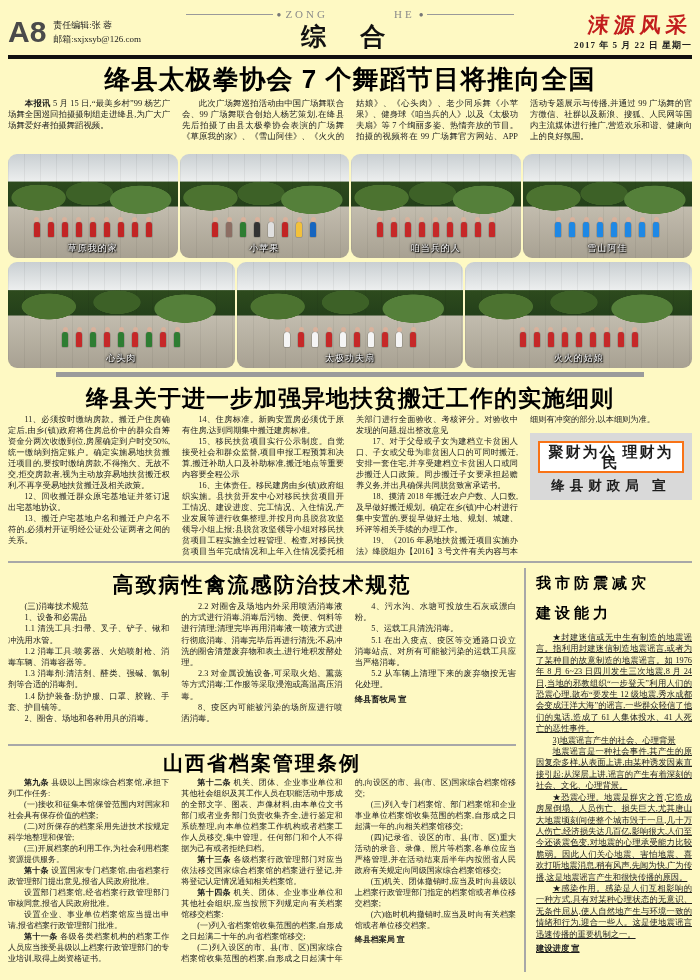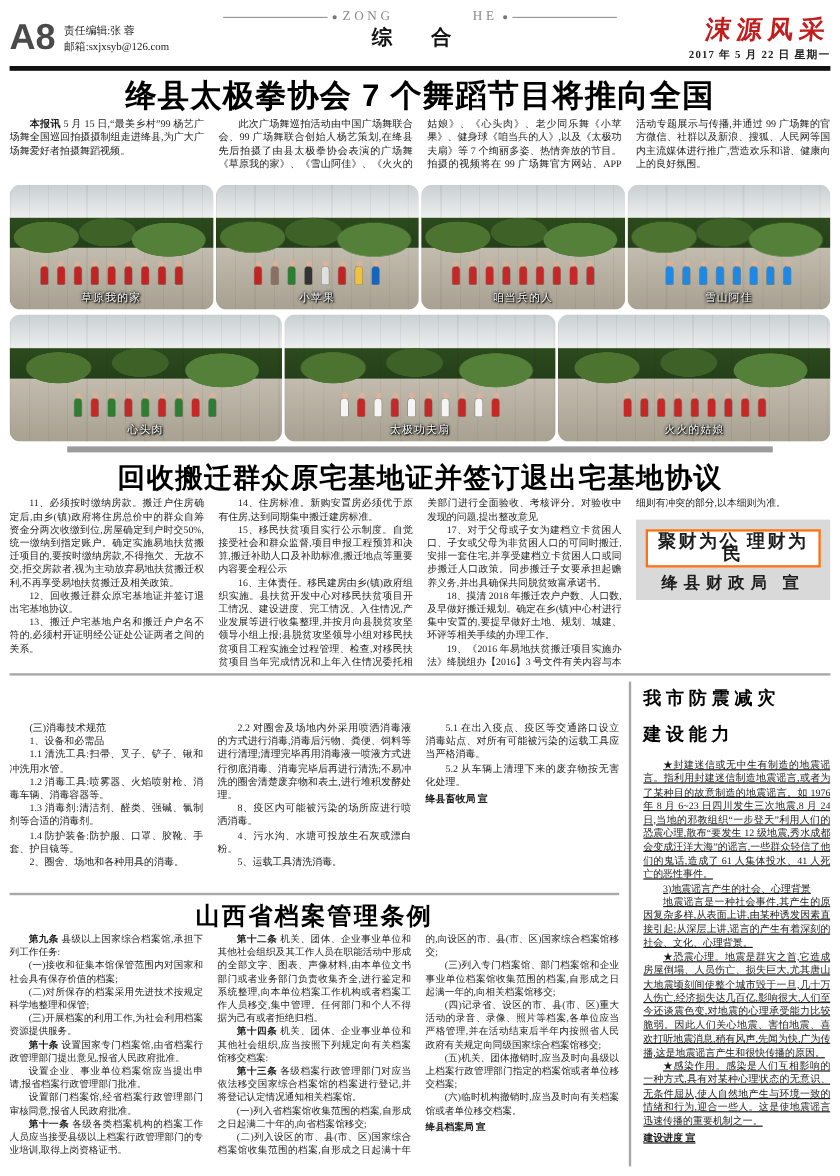--- a/index.html
+++ b/index.html
@@ -1,28 +1,28 @@
 <!DOCTYPE html>
 <html><head>
 <meta charset="utf-8">
 <style>
   html,body{margin:0;padding:0;background:#e9e9e9;}
-  .page{position:relative;width:700px;height:980px;margin:0 auto;background:#ffffff;
+  .page{position:relative;width:700px;height:980px;margin:0 auto;background:#fef9c3;
         font-family:"Liberation Serif",serif;color:#1c1c1c;overflow:hidden;}
   
   .header{position:absolute;left:8px;top:6px;width:684px;height:46px;display:flex;}
   .h-left{width:178px;display:flex;align-items:center;gap:7px;padding-top:6px;}
   .pageno{font-family:"Liberation Sans",sans-serif;font-size:30px;font-weight:bold;color:#4a4a4a;line-height:1;}
   .h-meta{font-size:9px;line-height:14px;color:#222;}
   .h-center{flex:1;text-align:center;position:relative;padding-top:2px;}
   .pinyin-row{display:flex;align-items:center;gap:4px;color:#8a8a8a;font-size:11px;letter-spacing:3px;font-family:"Liberation Serif",serif;}
   .hline{flex:1;height:1px;background:#9a9a9a;}
   .dot{font-size:8px;color:#777;letter-spacing:0;}
   .pinyin-gap{width:58px;}
-  .section-title{font-size:17px;font-weight:bold;letter-spacing:14px;margin-top:0px;color:#111;}
+  .section-title{font-size:25px;font-weight:bold;letter-spacing:14px;margin-top:0px;color:#111;}
   .h-right{width:178px;text-align:right;padding-top:8px;}
   .masthead{font-size:21px;font-weight:bold;letter-spacing:5px;transform:skewX(-6deg);line-height:1.1;}
   .dateline{font-size:9px;font-weight:bold;color:#222;letter-spacing:1px;margin-top:2px;}
   .black-rule{position:absolute;left:8px;top:55px;width:684px;height:4px;background:#111;}
   
   .a1-head{position:absolute;left:8px;top:62px;width:684px;text-align:center;
            font-family:"Liberation Sans",sans-serif;font-weight:bold;font-size:26px;letter-spacing:1px;color:#000;}
   .body-cols p{margin:0;text-indent:2em;text-align:justify;}
   .a1-body{position:absolute;left:8px;top:98px;width:684px;height:54px;overflow:hidden;
            font-size:8.4px;line-height:11px;column-count:4;column-gap:12px;column-fill:auto;}
@@ -211,74 +211,76 @@
           <span class="dancer" style="background: rgb(198, 40, 40);"></span>
           <span class="dancer" style="background: rgb(198, 40, 40);"></span>
           <span class="dancer" style="background: rgb(198, 40, 40);"></span>
           <span class="dancer" style="background: rgb(198, 40, 40);"></span>
         </div>
       <div class="caption">火火的姑娘</div>
     </div>
   </div>
   <div class="gray-bar"></div>
 
-  <div class="a2-head">回收搬迁群众原宅基地证并签订退出宅基地协议</div>
+  <div class="a2-head">绛县关于进一步加强异地扶贫搬迁工作的实施细则</div>
   <div class="a2-body body-cols">
     <div>
         <p>11、必须按时缴纳房款。搬迁户住房确定后,由乡(镇)政府将住房总价中的群众自筹资金分两次收缴到位,房屋确定到户时交50%,统一缴纳到指定账户。确定实施易地扶贫搬迁项目的,要按时缴纳房款,不得拖欠、无故不交,拒交房款者,视为主动放弃易地扶贫搬迁权利,不再享受易地扶贫搬迁及相关政策。</p>
         <p>12、回收搬迁群众原宅基地证并签订退出宅基地协议。</p>
         <p>13、搬迁户宅基地户名和搬迁户户名不符的,必须村开证明经公证处公证两者之间的关系。</p>
         <p>14、住房标准。新购安置房必须优于原有住房,达到同期集中搬迁建房标准。</p>
         <p>15、移民扶贫项目实行公示制度。自觉接受社会和群众监督,项目申报工程预算和决算,搬迁补助人口及补助标准,搬迁地点等重要内容要全程公示</p>
         <p>16、主体责任。移民建房由乡(镇)政府组织实施。县扶贫开发中心对移民扶贫项目开工情况、建设进度、完工情况、入住情况,产业发展等进行收集整理,并按月向县脱贫攻坚领导小组上报;县脱贫攻坚领导小组对移民扶贫项目工程实施全过程管理、检查,对移民扶贫项目当年完成情况和上年入住情况委托相关部门进行全面验收、考核评分。对验收中发现的问题,提出整改意见</p>
         <p>17、对于父母或子女为建档立卡贫困人口、子女或父母为非贫困人口的可同时搬迁,安排一套住宅,并享受建档立卡贫困人口或同步搬迁人口政策。同步搬迁子女要承担起赡养义务,并出具确保共同脱贫致富承诺书。</p>
         <p>18、摸清 2018 年搬迁农户户数、人口数,及早做好搬迁规划。确定在乡(镇)中心村进行集中安置的,要提早做好土地、规划、城建、环评等相关手续的办理工作。</p>
         <p>19、《2016 年易地扶贫搬迁项目实施办法》绛脱组办【2016】3 号文件有关内容与本细则有冲突的部分,以本细则为准。</p>
       </div>
     <div class="ad-box">
       <div class="ad-l1">聚财为公 理财为民</div>
       <div class="ad-l2">绛县财政局 宣</div>
     </div>
   </div>
   <div class="divider-h div-a2"></div>
 
+  <div class="a3-head">高致病性禽流感防治技术规范</div>
   <div class="a3-body body-cols">
     <div>
         <p>(三)消毒技术规范</p>
         <p>1、设备和必需品</p>
         <p>1.1 清洗工具:扫帚、叉子、铲子、锹和冲洗用水管。</p>
         <p>1.2 消毒工具:喷雾器、火焰喷射枪、消毒车辆、消毒容器等。</p>
         <p>1.3 消毒剂:清洁剂、醛类、强碱、氯制剂等合适的消毒剂。</p>
         <p>1.4 防护装备:防护服、口罩、胶靴、手套、护目镜等。</p>
         <p>2、圈舍、场地和各种用具的消毒。</p>
         <p>2.2 对圈舍及场地内外采用喷洒消毒液的方式进行消毒,消毒后污物、粪便、饲料等进行清理;清理完毕再用消毒液一喷液方式进行彻底消毒、消毒完毕后再进行清洗;不易冲洗的圈舍清楚废弃物和表土,进行堆积发酵处理。</p>
+        <p>2.3 对金属设施设备,可采取火焰、熏蒸等方式消毒;工作服等采取浸泡或高温高压消毒。</p>
         <p>8、疫区内可能被污染的场所应进行喷洒消毒。</p>
         <p>4、污水沟、水塘可投放生石灰或漂白粉。</p>
         <p>5、运载工具清洗消毒。</p>
         <p>5.1 在出入疫点、疫区等交通路口设立消毒站点、对所有可能被污染的运载工具应当严格消毒。</p>
         <p>5.2 从车辆上清理下来的废弃物按无害化处理。</p>
       </div>
     <p class="attr">绛县畜牧局 宣</p>
   </div>
   <div class="divider-h div-a3"></div>
 
   <div class="a4-head">山西省档案管理条例</div>
   <div class="a4-body body-cols">
     <div>
         <p><b>第九条</b> 县级以上国家综合档案馆,承担下列工作任务:</p>
         <p>(一)接收和征集本馆保管范围内对国家和社会具有保存价值的档案;</p>
         <p>(二)对所保存的档案采用先进技术按规定科学地整理和保管;</p>
         <p>(三)开展档案的利用工作,为社会利用档案资源提供服务。</p>
         <p><b>第十条</b> 设置国家专门档案馆,由省档案行政管理部门提出意见,报省人民政府批准。</p>
+        <p>设置部门档案馆,经省档案行政管理部门审核同意,报省人民政府批准。</p>
         <p>设置企业、事业单位档案馆应当提出申请,报省档案行政管理部门批准。</p>
-        <p>设置部门档案馆,经省档案行政管理部门审核同意,报省人民政府批准。</p>
         <p><b>第十一条</b> 各级各类档案机构的档案工作人员应当接受县级以上档案行政管理部门的专业培训,取得上岗资格证书。</p>
         <p><b>第十二条</b> 机关、团体、企业事业单位和其他社会组织及其工作人员在职能活动中形成的全部文字、图表、声像材料,由本单位文书部门或者业务部门负责收集齐全,进行鉴定和系统整理,向本单位档案工作机构或者档案工作人员移交,集中管理。任何部门和个人不得据为己有或者拒绝归档。</p>
+        <p><b>第十三条</b> 各级档案行政管理部门对应当依法移交国家综合档案馆的档案进行登记,并将登记认定情况通知相关档案馆。</p>
         <p><b>第十四条</b> 机关、团体、企业事业单位和其他社会组织,应当按照下列规定向有关档案馆移交档案:</p>
-        <p><b>第十三条</b> 各级档案行政管理部门对应当依法移交国家综合档案馆的档案进行登记,并将登记认定情况通知相关档案馆。</p>
         <p>(一)列入省档案馆收集范围的档案,自形成之日起满二十年的,向省档案馆移交;</p>
         <p>(二)列入设区的市、县(市、区)国家综合档案馆收集范围的档案,自形成之日起满十年的,向设区的市、县(市、区)国家综合档案馆移交;</p>
         <p>(三)列入专门档案馆、部门档案馆和企业事业单位档案馆收集范围的档案,自形成之日起满一年的,向相关档案馆移交;</p>
         <p>(四)记录省、设区的市、县(市、区)重大活动的录音、录像、照片等档案,各单位应当严格管理,并在活动结束后半年内按照省人民政府有关规定向同级国家综合档案馆移交;</p>
         <p>(五)机关、团体撤销时,应当及时向县级以上档案行政管理部门指定的档案馆或者单位移交档案;</p>
         <p>(六)临时机构撤销时,应当及时向有关档案馆或者单位移交档案。</p>
       </div>
     <p class="attr">绛县档案局 宣</p>
   </div>
 

